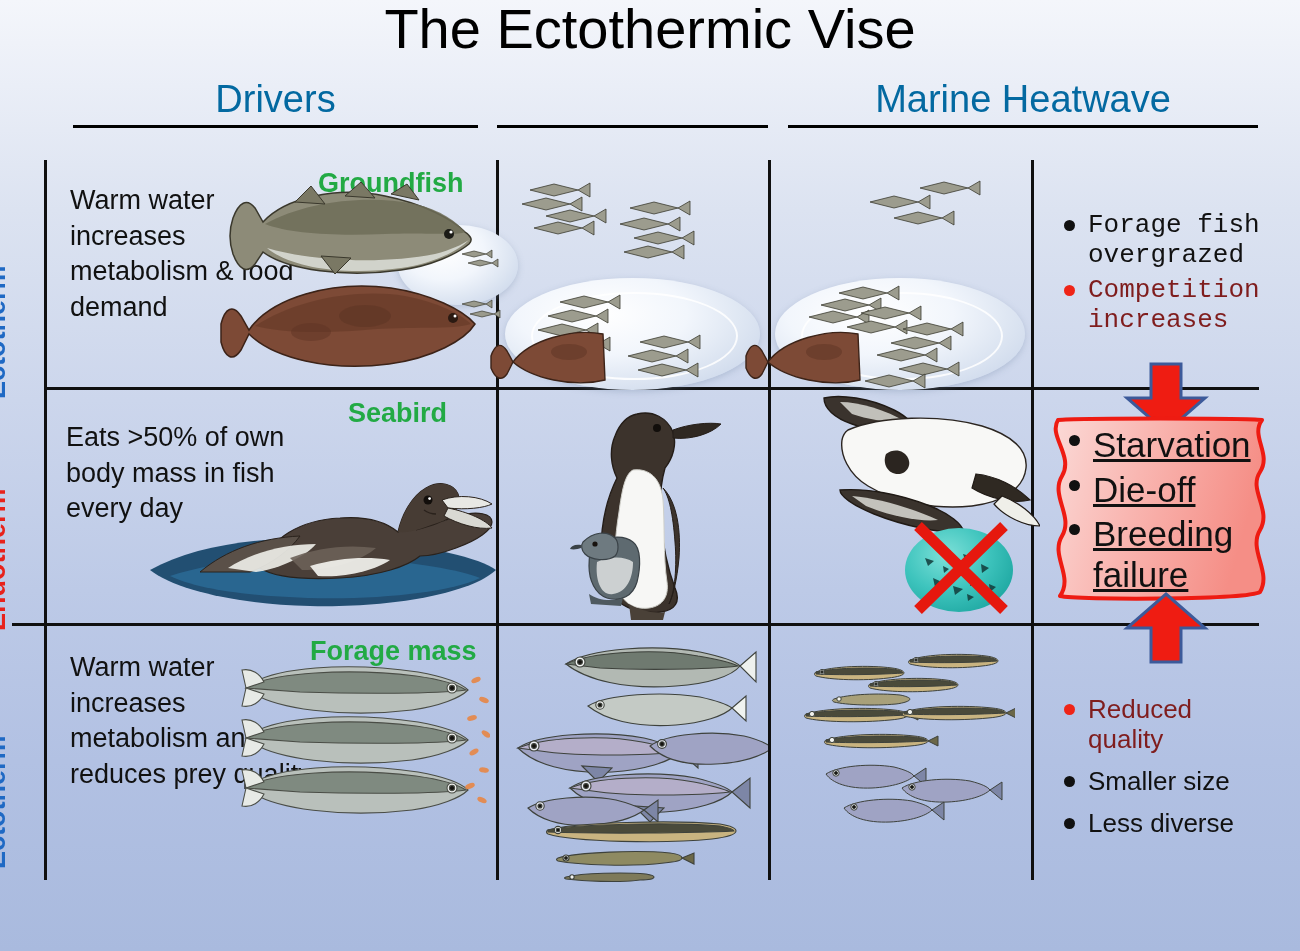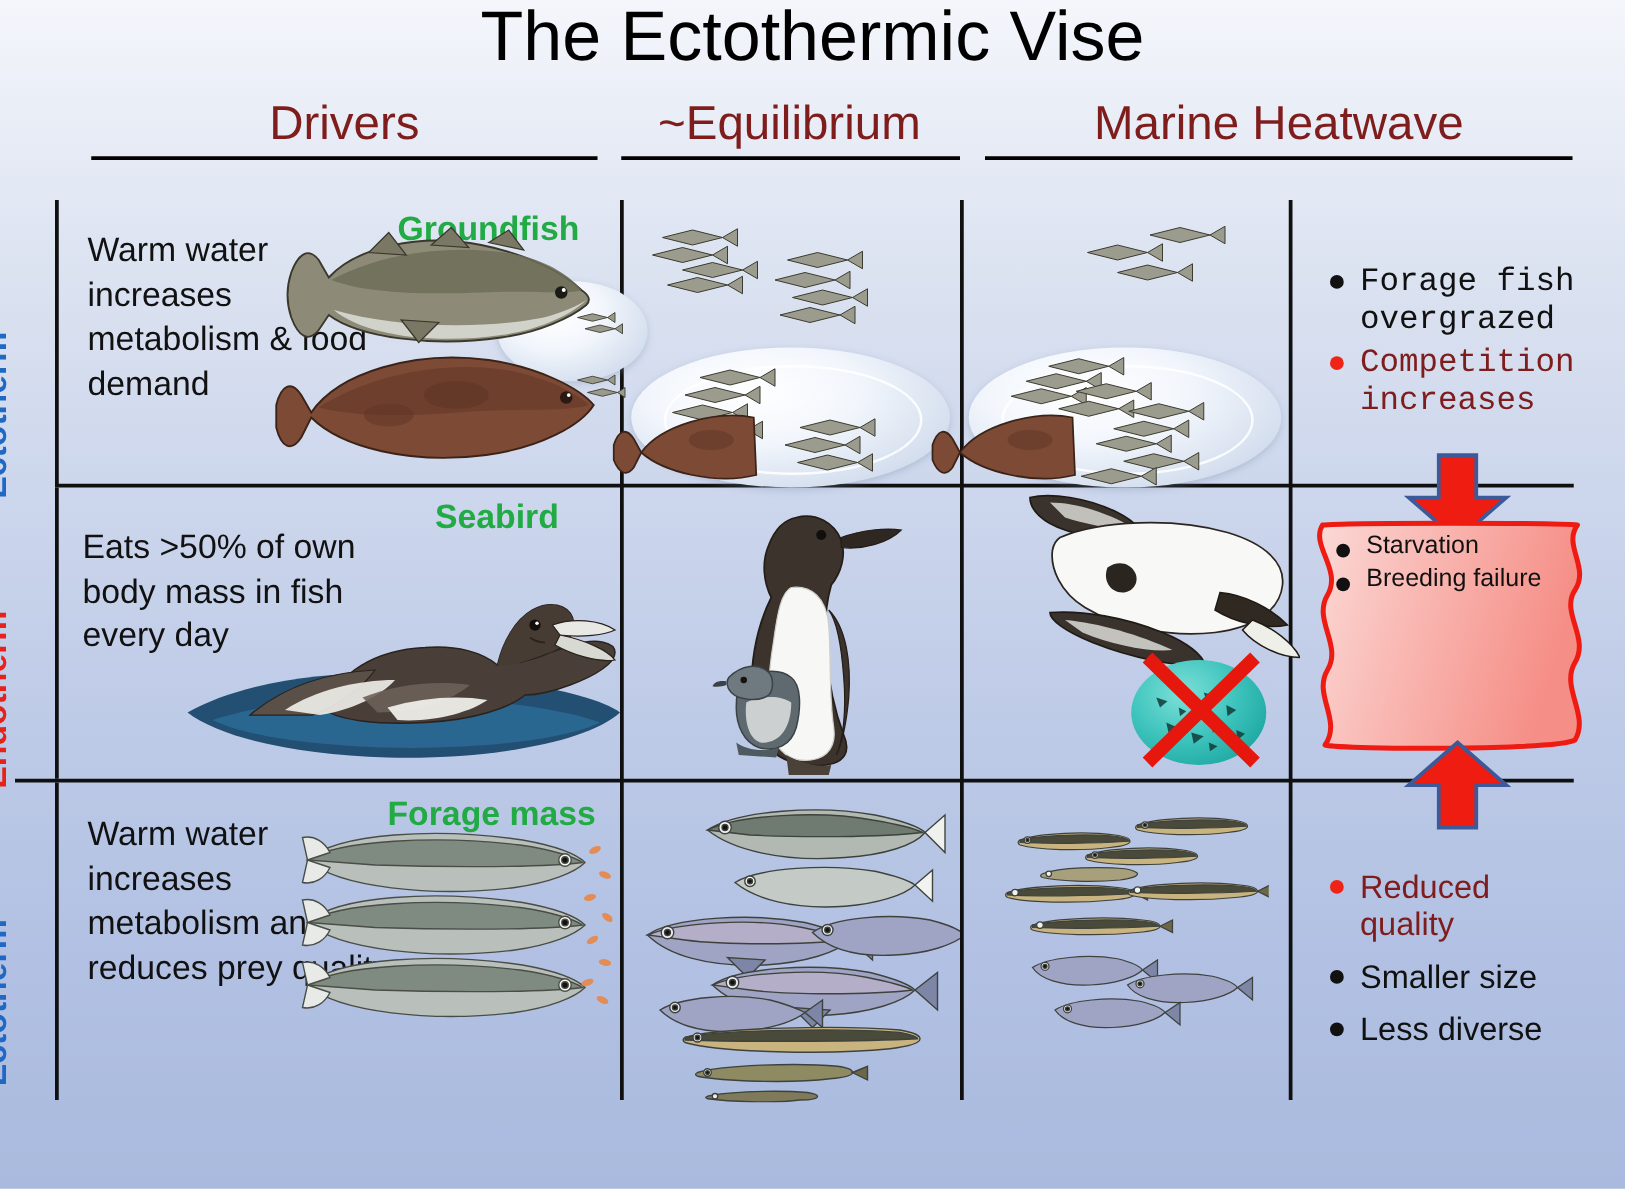--- a/index.html
+++ b/index.html
@@ -13,21 +13,21 @@
 
   .abs{position:absolute;}
 
   
   #title{
     left:0;top:-4px;width:1300px;text-align:center;
     font-size:56px;color:#000;letter-spacing:0px;
     font-family:"Liberation Sans", sans-serif;
   }
   .colhead{
-    font-size:38px;color:#7f1d1d;text-align:center;
+    font-size:38px;color:#0369a1;text-align:center;
   }
   .headrule{background:#000;height:3px;}
 
   
   .sidelabel{
     transform-origin:left bottom;
     font-size:27px;font-weight:bold;white-space:nowrap;
   }
   .side-ecto{color:#1f69c4;}
   .side-endo{color:#e8221b;}
@@ -53,21 +53,21 @@
   .bulletlist li::before{
     content:"";position:absolute;left:4px;top:10px;
     width:11px;height:11px;border-radius:50%;background:#111;
   }
   .bulletlist li.red{color:#7f1d1d;}
   .bulletlist li.red::before{background:#ef2417;}
 
   
   .arrow{position:absolute;}
   #vise-text{position:absolute;left:1065px;top:425px;width:200px;}
-  #vise-text li{font-size:20px;margin-bottom:4px;}
+  #vise-text li{font-size:35px;margin-bottom:4px;text-decoration:underline;}
 
   
   .fishwrap{position:absolute;}
   .plate{position:absolute;border-radius:50%;
     background:radial-gradient(ellipse at 38% 32%, #ffffff 0%, #f2f6fc 38%, #dfe7f3 62%, #cfdaec 82%, #c3d0e6 100%);
     box-shadow:0 2px 6px rgba(120,140,170,.35);
   }
   .plate-inner{position:absolute;border-radius:50%;
     border:2px solid rgba(255,255,255,.85);
   }
@@ -77,21 +77,20 @@
 
 <div id="stage">
 
   
   <div class="abs" id="title">The Ectothermic Vise</div>
 
   
   <div class="abs colhead" style="left:73px;top:78px;width:405px;">Drivers</div>
   <div class="abs headrule" style="left:73px;top:125px;width:405px;"></div>
 
-  <div class="abs colhead" style="left:494px;top:78px;width:275px;">~Equilibrium</div>
   <div class="abs headrule" style="left:497px;top:125px;width:271px;"></div>
 
   <div class="abs colhead" style="left:788px;top:78px;width:470px;">Marine Heatwave</div>
   <div class="abs headrule" style="left:788px;top:125px;width:470px;"></div>
 
   
   <div class="abs sidelabel side-ecto" style="left:12px;top:368px;transform:rotate(-90deg);">Ectotherm</div>
   <div class="abs sidelabel side-endo" style="left:12px;top:600px;transform:rotate(-90deg);">Endotherm</div>
   <div class="abs sidelabel side-ecto" style="left:12px;top:838px;transform:rotate(-90deg);">Ectotherm</div>
 
@@ -333,20 +332,21 @@
              C210 22 232 40 220 58
              C208 76 232 96 220 116
              C208 136 232 158 220 178
              C206 186 36 186 20 182
              C34 162 10 142 22 122
              C34 102 10 82 22 62
              C34 42 8 22 18 6 Z" fill="url(#viseGrad)" stroke="#ee1b12" stroke-width="4" stroke-linejoin="round"></path>
   </svg>
   <ul class="abs bulletlist" id="vise-text">
     <li>Starvation</li>
+    <li>Die-off</li>
     <li>Breeding failure</li>
   </ul>
 
   
   <svg class="arrow" style="left:1123px;top:592px;" width="86" height="72" viewBox="0 0 86 72">
     <path d="M43 2 L82 36 L58 36 L58 70 L28 70 L28 36 L4 36 Z" fill="#ef1c12" stroke="#3c5a9a" stroke-width="3"></path>
   </svg>
 
   
   <div class="abs drivertext" style="left:70px;top:650px;width:250px;">Warm water increases metabolism and reduces prey quality</div>

